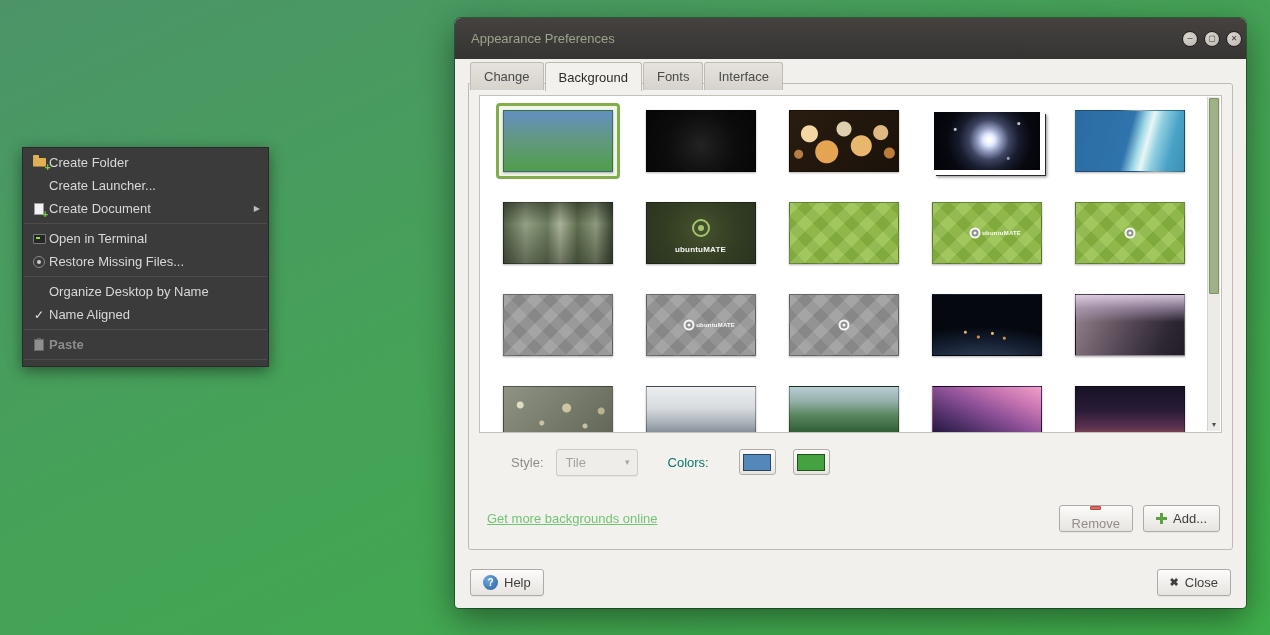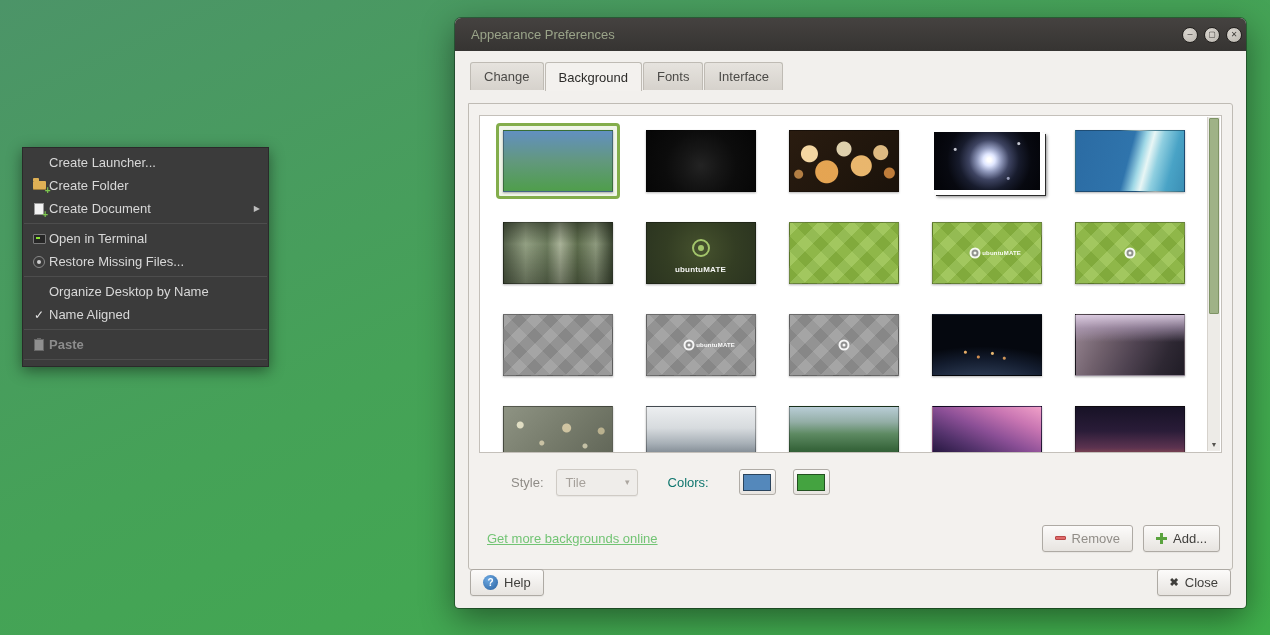--- a/index.html
+++ b/index.html
@@ -44,21 +44,21 @@
   .paste-icon::before { content:""; position:absolute; top:-2px; left:2px; width:4px; height:2px; background:#676767; }
 
   
   .window {
     position:absolute; left:455px; top:18px; width:791px; height:590px;
     background:#f2f0ed; border-radius:6px 6px 4px 4px;
     box-shadow:0 10px 34px rgba(0,0,0,.45), 0 0 0 1px rgba(0,0,0,.35);
     overflow:hidden; z-index:2;
   }
   .titlebar {
-    position:absolute; top:0; left:0; right:0; height:33px;
+    position:absolute; top:0; left:0; right:0; height:41px;
     background:linear-gradient(#454240,#363432);
     display:flex; align-items:center; padding:0 4px 0 16px;
   }
   .titlebar-title { color:#9aa489; font-size:13px; }
   .wc-box { margin-left:auto; display:flex; gap:6px; }
   .wc-btn {
     width:16px; height:16px; border-radius:50%;
     background:radial-gradient(circle at 35% 30%, #d9d5cf, #b9b5ae);
     border:1px solid #23211f; color:#3b3936; font-size:9px;
     display:flex; align-items:center; justify-content:center; line-height:1;
@@ -71,21 +71,21 @@
   .tab-strip { position:absolute; top:44px; left:15px; display:flex; align-items:flex-end; z-index:3; }
   .tab {
     padding:6px 13px 6px; background:linear-gradient(#e6e3de,#d6d2cc);
     border:1px solid #bfbbb4; border-bottom:none; border-radius:3px 3px 0 0;
     color:#4b4a47; margin-right:1px;
   }
   .tab.active { background:#f3f1ee; color:#2d2c2a; padding-top:7px; margin-bottom:-1px; }
 
   
   .notebook {
-    position:absolute; top:85px; left:13px; width:765px; height:467px;
+    position:absolute; top:65px; left:13px; width:765px; height:467px;
     background:#f3f1ee; border:1px solid #bfbbb4; border-radius:0 3px 3px 3px;
   }
 
   
   .wp-list {
     position:absolute; top:11px; left:10px; right:10px; height:338px;
     background:#ffffff; border:1px solid #c4c0ba; overflow:hidden;
   }
   .wp-grid {
     display:grid; grid-template-columns:repeat(5,1fr);
@@ -153,28 +153,28 @@
   .close-icon::after { content:"✖"; }
   .spacer { flex:1 1 auto; }
 </style>
 </head>
 <body>
 
 <div class="desktop">
 
   <div class="context-menu">
       <div class="menu-item">
+        <span class="mi-icon">
+          <span class="folder-new-icon"></span>
+        </span>
+        <span class="mi-label">Create Folder</span>
+      </div>
+      <div class="menu-item">
         <span class="mi-icon"></span>
         <span class="mi-label">Create Launcher...</span>
-      </div>
-      <div class="menu-item">
-        <span class="mi-icon">
-          <span class="folder-new-icon"></span>
-        </span>
-        <span class="mi-label">Create Folder</span>
       </div>
       <div class="menu-item">
         <span class="mi-icon">
           <span class="document-new-icon"></span>
         </span>
         <span class="mi-label">Create Document</span>
         <span class="mi-arrow"></span>
       </div>
       <div class="menu-sep"></div>
       <div class="menu-item">
@@ -363,21 +363,21 @@
             </button>
             <button class="swatch-btn">
               <span class="swatch" style="background: rgb(68, 163, 64);"></span>
             </button>
           </span>
       </div>
 
       <div class="actions-row">
         <a class="link" href="#">Get more backgrounds online</a>
         <span class="spacer"></span>
-        <button class="gtk-btn" style="margin-right:10px;">
+        <button class="gtk-btn" style="margin-right:10px;flex-direction:column;">
           <span class="ic-remove"></span>
           <span class="btn-label-dim">Remove</span>
         </button>
         <button class="gtk-btn">
           <span class="ic-add"></span>
           <span>Add...</span>
         </button>
       </div>
 
     </div>

